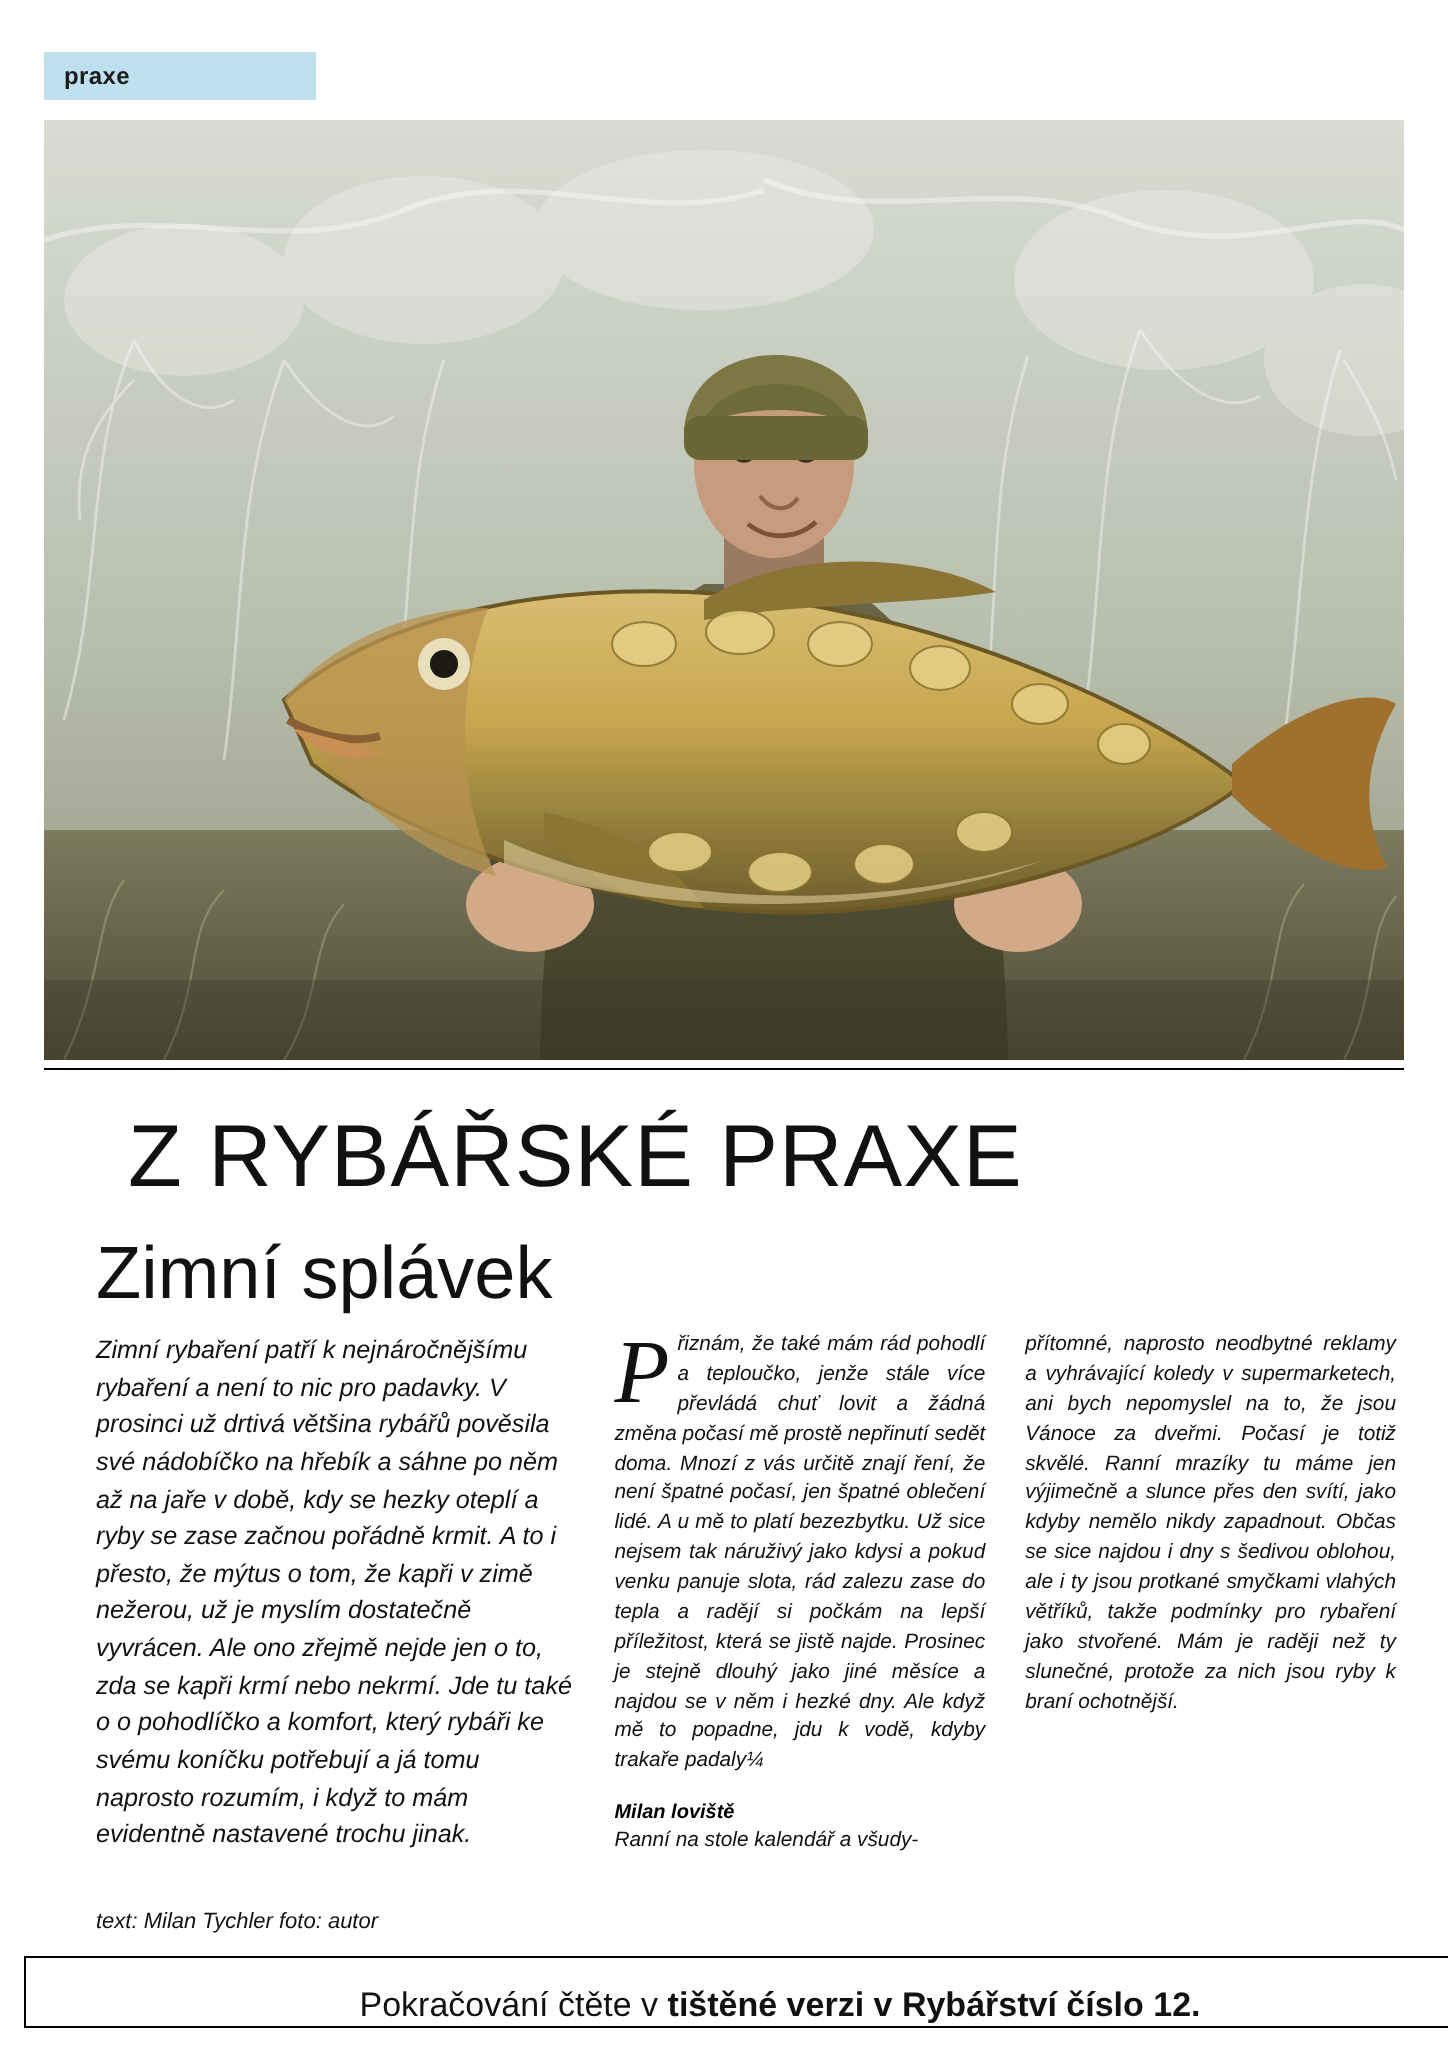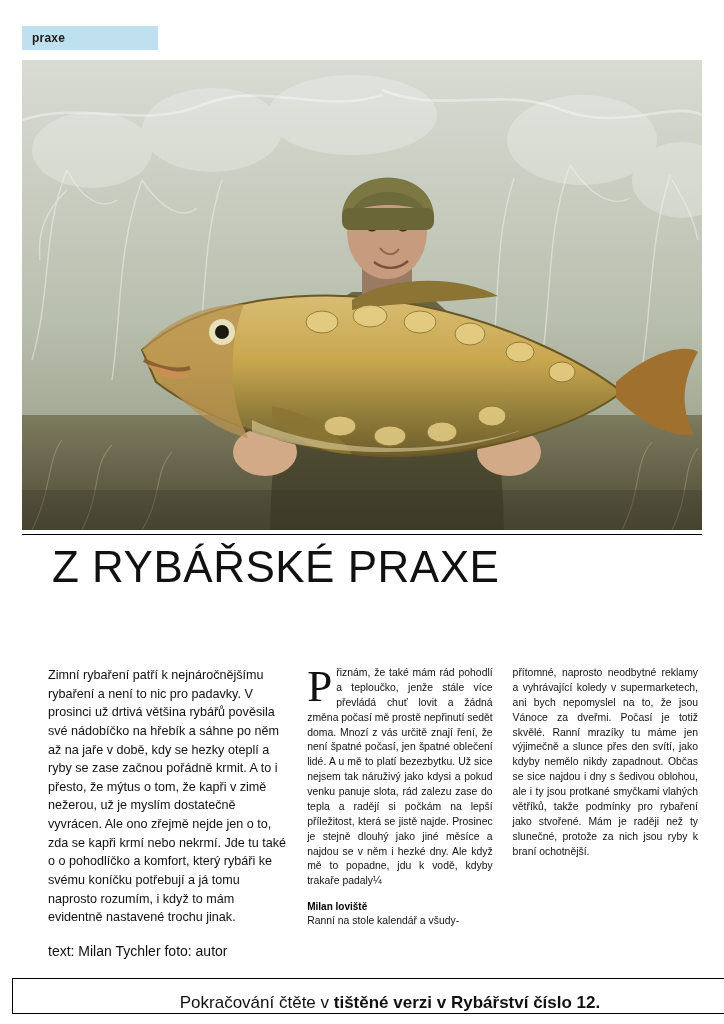--- a/index.html
+++ b/index.html
@@ -59,21 +59,21 @@
     left: 48px;
     top: 540px;
     width: 640px;
   }
   .headline {
     font-size: 44px;
     font-weight: normal;
     letter-spacing: 0.5px;
     line-height: 1.04;
     color: #111;
-    margin: 4px;
+    margin: 16px;
   }
   .subhead {
     font-size: 37px;
     font-weight: normal;
     color: #111;
     margin: 6px 0 0 0;
     line-height: 1.05;
   }
 
   
@@ -87,39 +87,40 @@
   }
 
   
   .cols {
     position: absolute;
     left: 48px;
     top: 666px;
     width: 650px;
     display: flex;
     gap: 20px;
+    font-style: italic;
   }
   .col {
     width: 200px;
   }
   .col.lead {
     width: 240px;
   }
   .col.mid { width: 186px; }
   .col.right { width: 186px; }
 
   .lead p {
     margin: 0;
     font-size: 12.6px;
     line-height: 1.48;
     color: #111;
   }
   .credit {
-    margin-top: 16px;
-    font-size: 14px;
+    margin-top: 28px;
+    font-size: 11px;
     color: #111;
   }
 
   .body-col p {
     margin: 0 0 0 0;
     font-size: 10.4px;
     line-height: 1.43;
     text-align: justify;
     color: #111;
   }
@@ -290,20 +291,21 @@
       </g>
 
       <rect x="0" y="430" width="680" height="40" fill="#3a3727" opacity="0.35"></rect>
     </svg>
   </div>
 
   <div class="rule-top"></div>
 
   <div class="headline-wrap">
     <h1 class="headline">Z RYBÁŘSKÉ PRAXE</h1>
+    <h2 class="subhead">Zimní splávek</h2>
   </div>
 
   <div class="cols">
 
     <div class="col lead">
       <p>Zimní rybaření patří k nejnáročnějšímu rybaření a není to nic pro padavky. V prosinci už drtivá většina rybářů pověsila své nádobíčko na hřebík a sáhne po něm až na jaře v době, kdy se hezky oteplí a ryby se zase začnou pořádně krmit. A to i přesto, že mýtus o tom, že kapři v zimě nežerou, už je myslím dostatečně vyvrácen. Ale ono zřejmě nejde jen o to, zda se kapři krmí nebo nekrmí. Jde tu také o o pohodlíčko a komfort, který rybáři ke svému koníčku potřebují a já tomu naprosto rozumím, i když to mám evidentně nastavené trochu jinak.</p>
       <div class="credit">text: Milan Tychler foto: autor</div>
     </div>
 
     <div class="col mid body-col">

